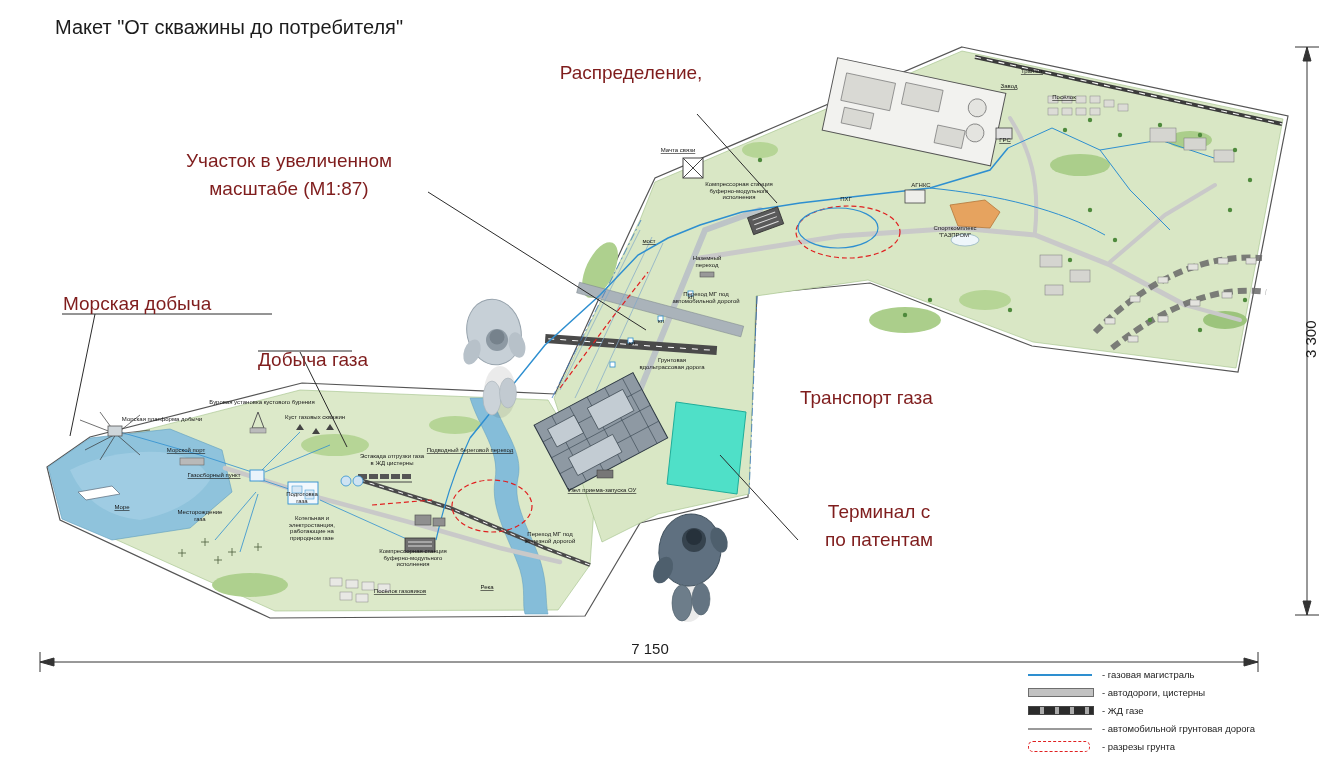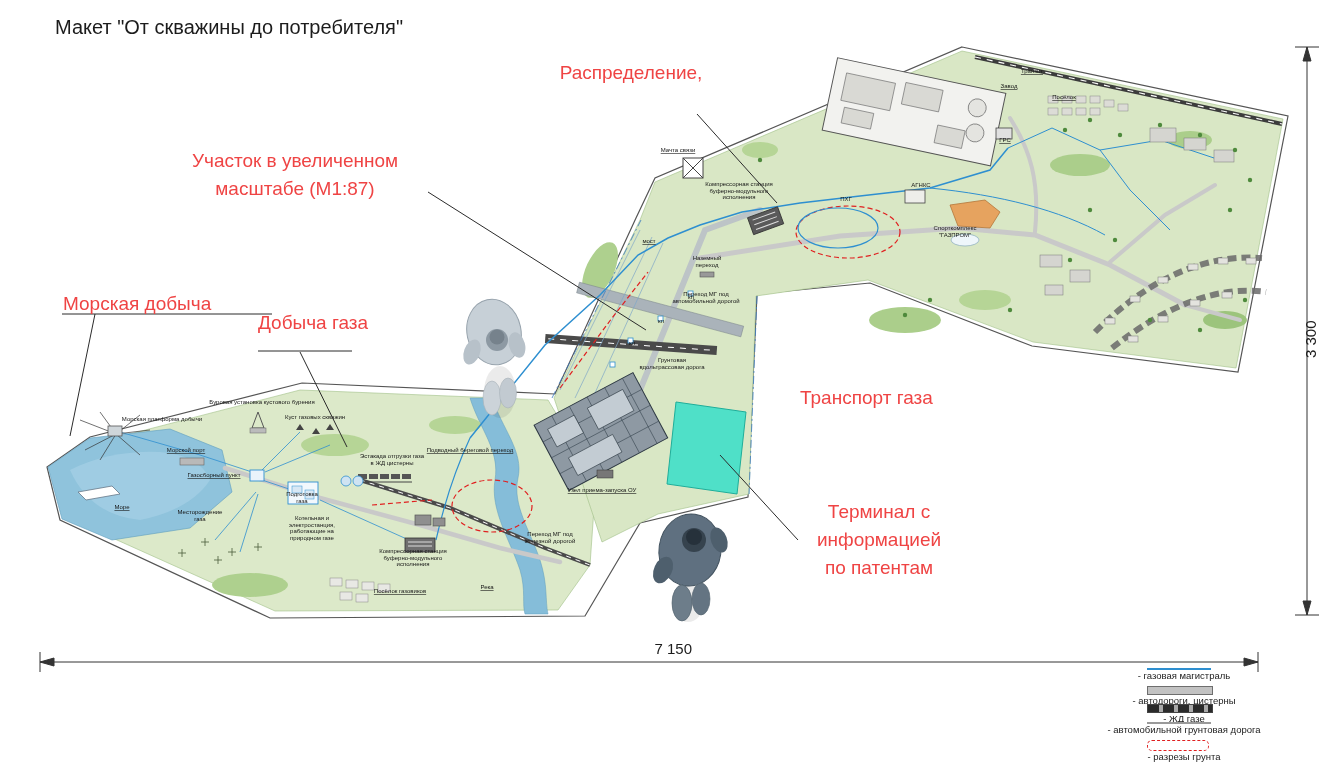--- a/index.html
+++ b/index.html
@@ -1,24 +1,24 @@
 <!DOCTYPE html>
 <html><head>
 <meta charset="utf-8">
 <style>
   html,body{margin:0;padding:0;background:#ffffff;}
   #stage{position:relative;width:1341px;height:774px;background:#fff;
          font-family:"Liberation Sans",sans-serif;overflow:hidden;}
   #mapsvg{position:absolute;left:0;top:0;}
   .title{position:absolute;left:55px;top:16px;font-size:20px;color:#1c1c1c;white-space:nowrap;}
-  .callout{position:absolute;color:#ef4444;font-size:19px;line-height:28px;white-space:nowrap;}
+  .callout{position:absolute;color:#7f1d1d;font-size:19px;line-height:28px;white-space:nowrap;}
   .center{text-align:center;}
   .dim{position:absolute;font-size:15px;color:#1c1c1c;}
   .legend{position:absolute;left:1028px;top:668px;width:312px;}
-  .lrow{display:flex;align-items:center;margin-bottom:5px;height:13px;flex-direction:column;}
+  .lrow{display:flex;align-items:center;margin-bottom:5px;height:13px;}
   .lsym{width:68px;margin-right:6px;display:flex;align-items:center;flex-shrink:0;}
   .llab{font-size:9.5px;color:#222;white-space:nowrap;}
   .sym-gas{width:64px;height:2px;background:#2e8fd0;}
   .sym-road{width:64px;height:7px;background:#c2c2c2;border:1px solid #6e6e6e;}
   .sym-rail{width:64px;height:7px;border:1px solid #444;
             background:repeating-linear-gradient(90deg,#2b2b2b 0 11px,#a9a9a9 11px 15px);}
   .sym-dirt{width:64px;height:2px;background:#9a9a9a;}
   .sym-soil{width:60px;height:9px;border:1.4px dashed #e02020;border-radius:5px;}
   .maplbl{font-family:"Liberation Sans",sans-serif;font-size:6px;fill:#161616;text-anchor:middle;}
   .und{text-decoration:underline;}
@@ -369,38 +369,37 @@
       <polygon points="1307,615 1303,601 1311,601"></polygon>
     </g>
   </svg>
 
   <div class="title">Макет "От скважины до потребителя"</div>
 
   <div class="callout center" style="left:516px;top:59px;width:230px">
     <div>Распределение,</div>
   </div>
 
-  <div class="callout center" style="left:152px;top:147px;width:286px">
+  <div class="callout center" style="left:146px;top:147px;width:286px">
     <div>Участок в увеличенном</div>
     <div>масштабе (М1:87)</div>
   </div>
 
   <div class="callout" style="left:63px;top:290px">Морская добыча</div>
 
-  <div class="callout" style="left:258px;top:309px">Добыча газа</div>
+  <div class="callout" style="left:258px;top:346px">Добыча газа</div>
 
   <div class="callout" style="left:800px;top:384px">Транспорт газа</div>
 
   <div class="callout center" style="left:786px;top:498px;width:186px">
     <div>Терминал с</div>
-    <div>информацией</div>
     <div>по патентам</div>
   </div>
 
-  <div class="dim" style="left:608px;top:640px;width:84px;text-align:right">7 150</div>
+  <div class="dim" style="left:608px;top:640px;width:84px;text-align:center">7 150</div>
   <div class="dim" style="left:1302px;top:358px;transform:rotate(-90deg);transform-origin:left top;white-space:nowrap">3 300</div>
 
   <div class="legend">
     <div class="lrow">
       <div class="lsym">
           <div class="sym-gas"></div>
         </div>
       <div class="llab">- газовая магистраль</div>
     </div>
     <div class="lrow">

